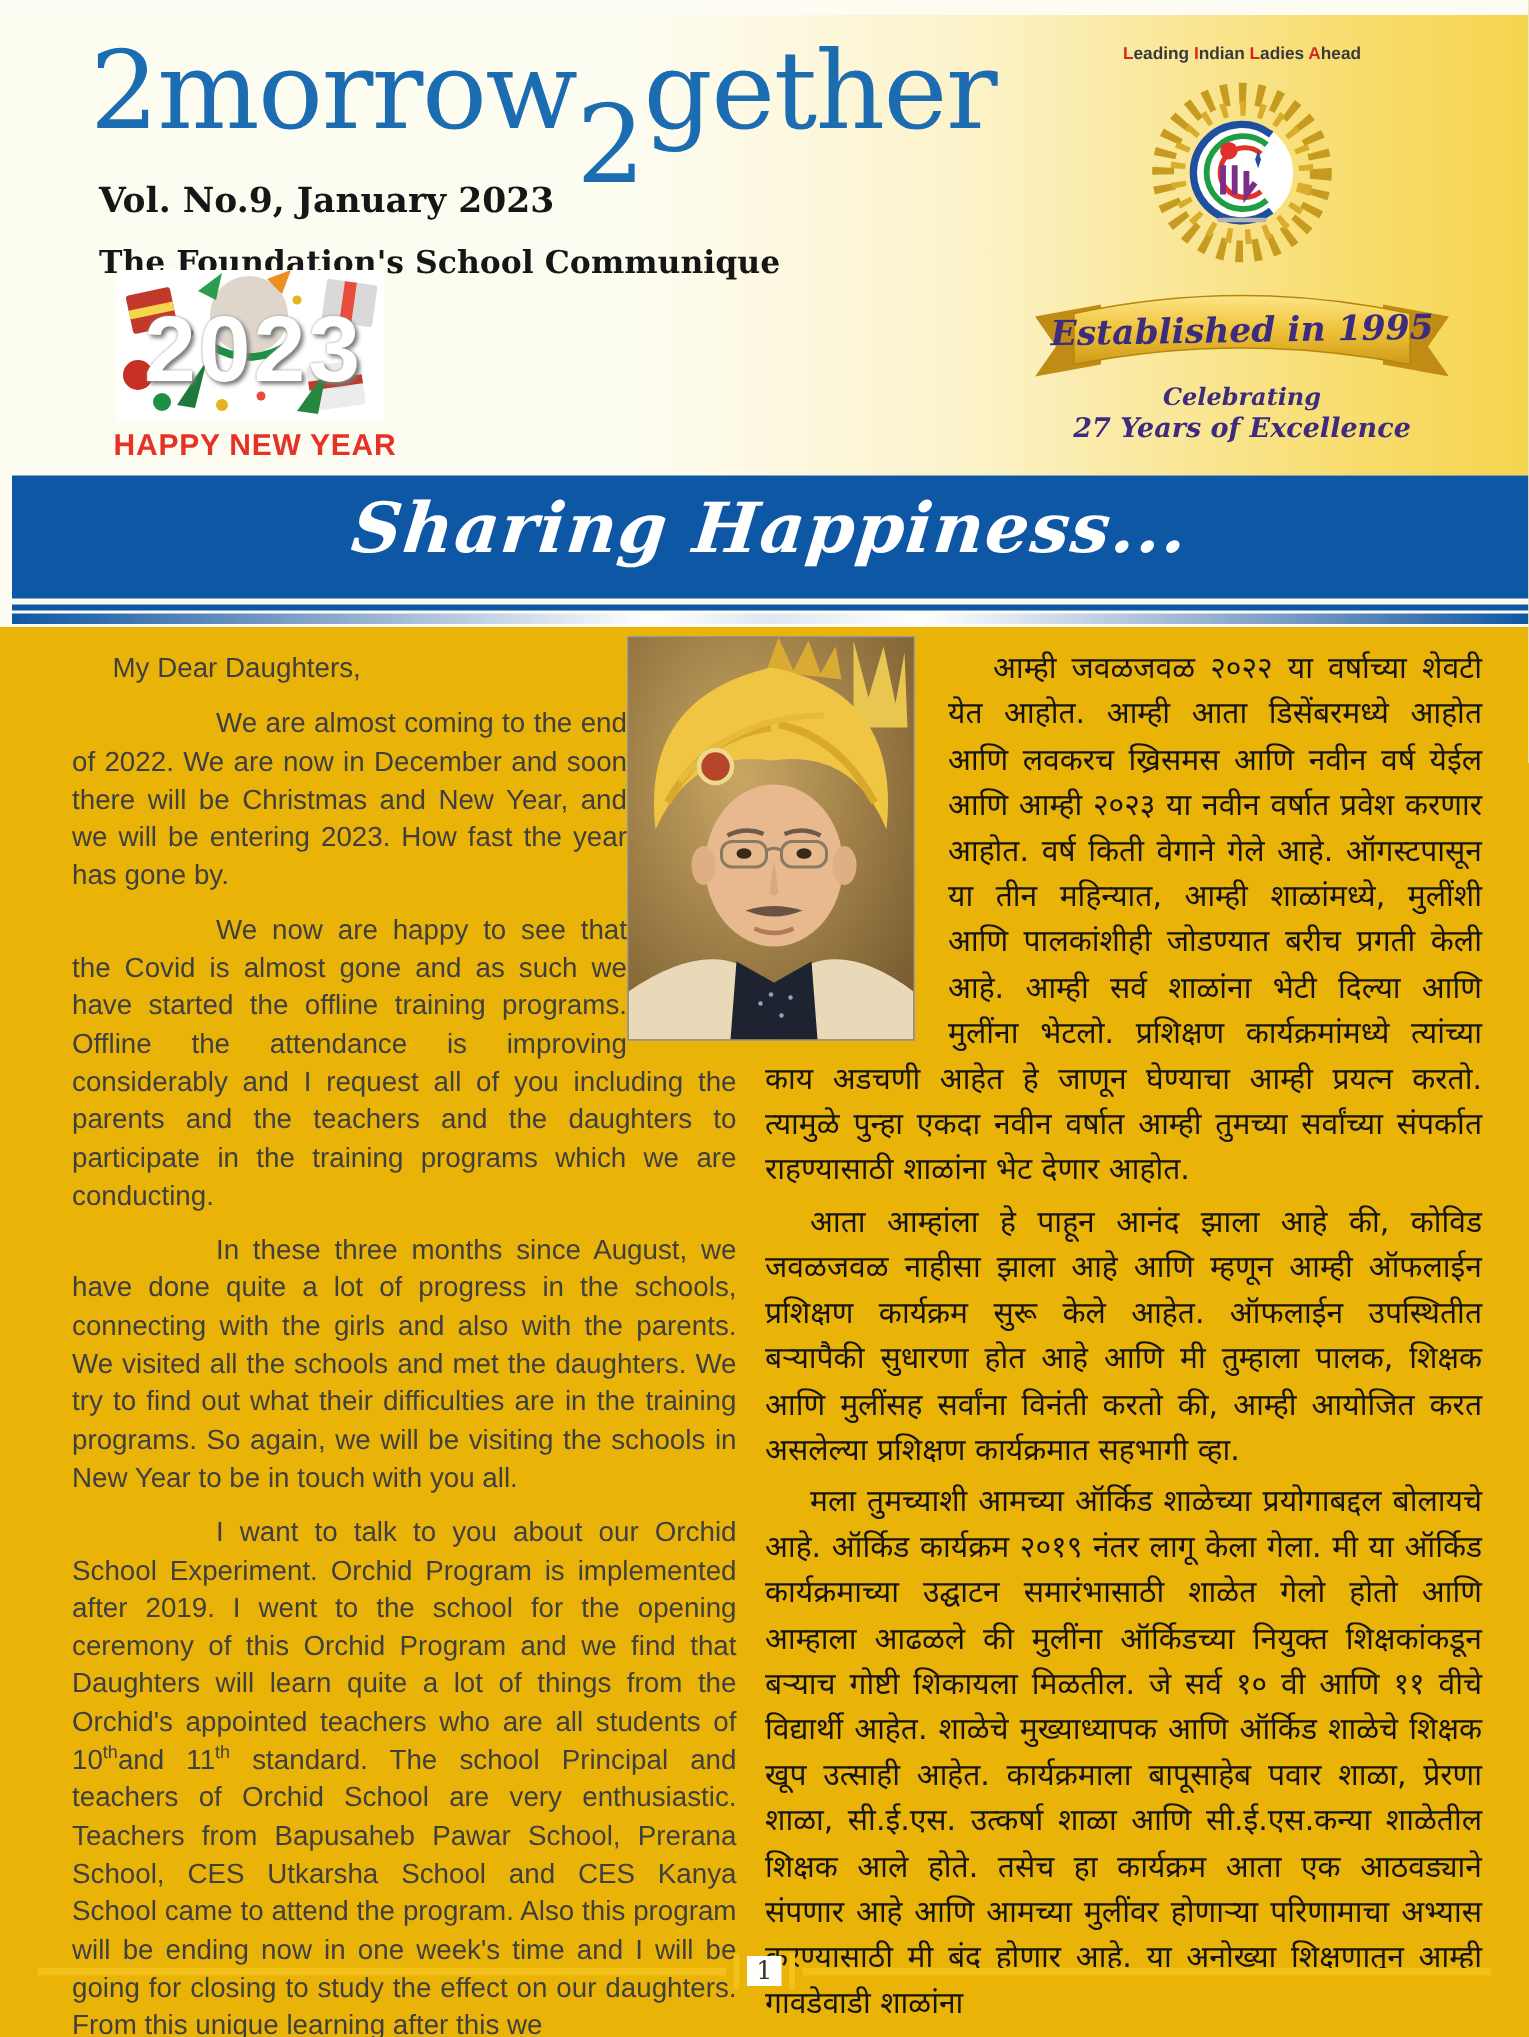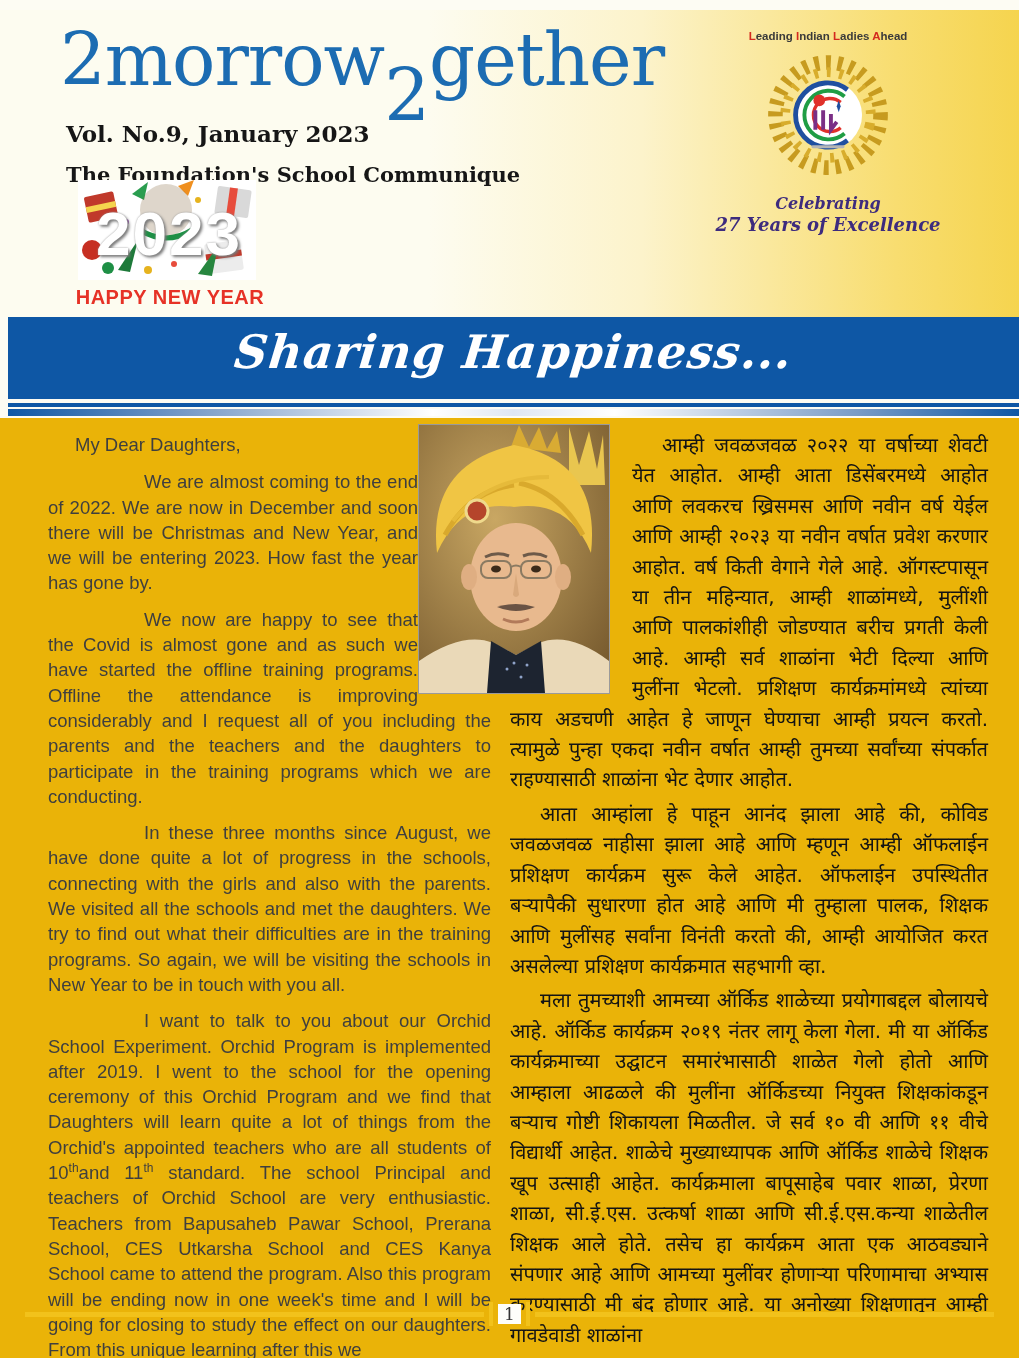--- a/index.html
+++ b/index.html
@@ -110,20 +110,35 @@
         <circle cx="75" cy="73" r="35" fill="#ffffff"></circle>
         <path d="M95 47 A33 33 0 1 0 95 99" fill="none" stroke="#1f4fa0" stroke-width="5"></path>
         <path d="M92 54 A25 25 0 1 0 92 92" fill="none" stroke="#1f9d44" stroke-width="4"></path>
         <path d="M88 60 A17 17 0 1 0 88 86" fill="none" stroke="#e0312a" stroke-width="3.5"></path>
         <circle cx="66" cy="58" r="6" fill="#e0312a"></circle>
         <path d="M62 68 L62 88 M70 68 L70 88 M78 72 L78 88 L84 80" stroke="#7a2f86" stroke-width="4" fill="none"></path>
         <path d="M84 64 L86 58 L88 64 L86 70 Z" fill="#1f4fa0"></path>
         <rect x="58" y="104" width="34" height="3" rx="1.5" fill="#b5b5b5"></rect>
       </svg>
 
+      <div class="ribbon">
+        <svg width="280" height="62" viewBox="0 0 280 62">
+          <defs>
+            <linearGradient id="gold" x1="0" y1="0" x2="0" y2="1">
+              <stop offset="0" stop-color="#fce588"></stop>
+                <stop offset="0.5" stop-color="#efc33a"></stop>
+                <stop offset="1" stop-color="#cf9a18"></stop>
+            </linearGradient>
+          </defs>
+          <polygon points="2,26 46,18 46,58 2,66 16,46" fill="#c08c16" transform="translate(0,-8)"></polygon>
+          <polygon points="278,26 234,18 234,58 278,66 264,46" fill="#c08c16" transform="translate(0,-8)"></polygon>
+          <path d="M28 16 Q140 -8 252 16 L252 50 Q140 28 28 50 Z" fill="url(#gold)" stroke="#b8860b" stroke-width="1"></path>
+        </svg>
+        <div class="ribbon-text">Established in 1995</div>
+      </div>
       <div class="celebrating1">Celebrating</div>
       <div class="celebrating2">27 Years of Excellence</div>
     </div>
   </div>
 
   <div class="banner">
     <div class="banner-text">Sharing Happiness...</div>
   </div>
   <div class="banner-rule"></div>
   <div class="banner-grad"></div>

